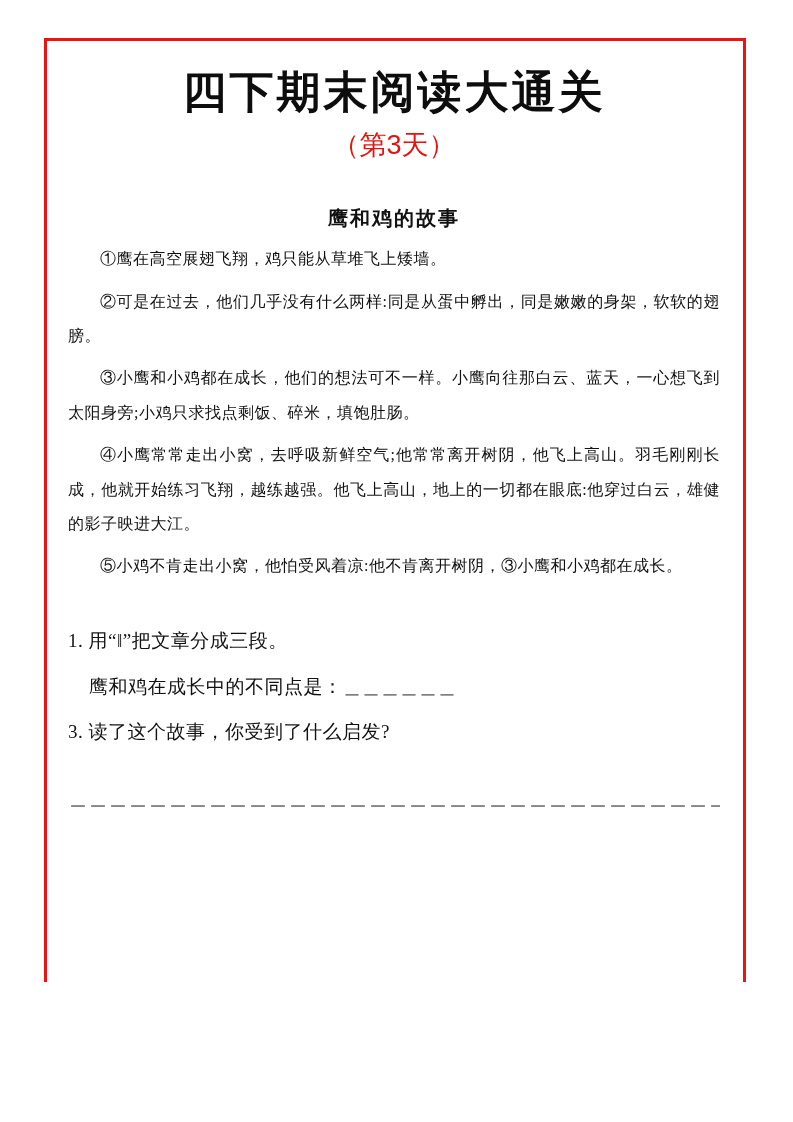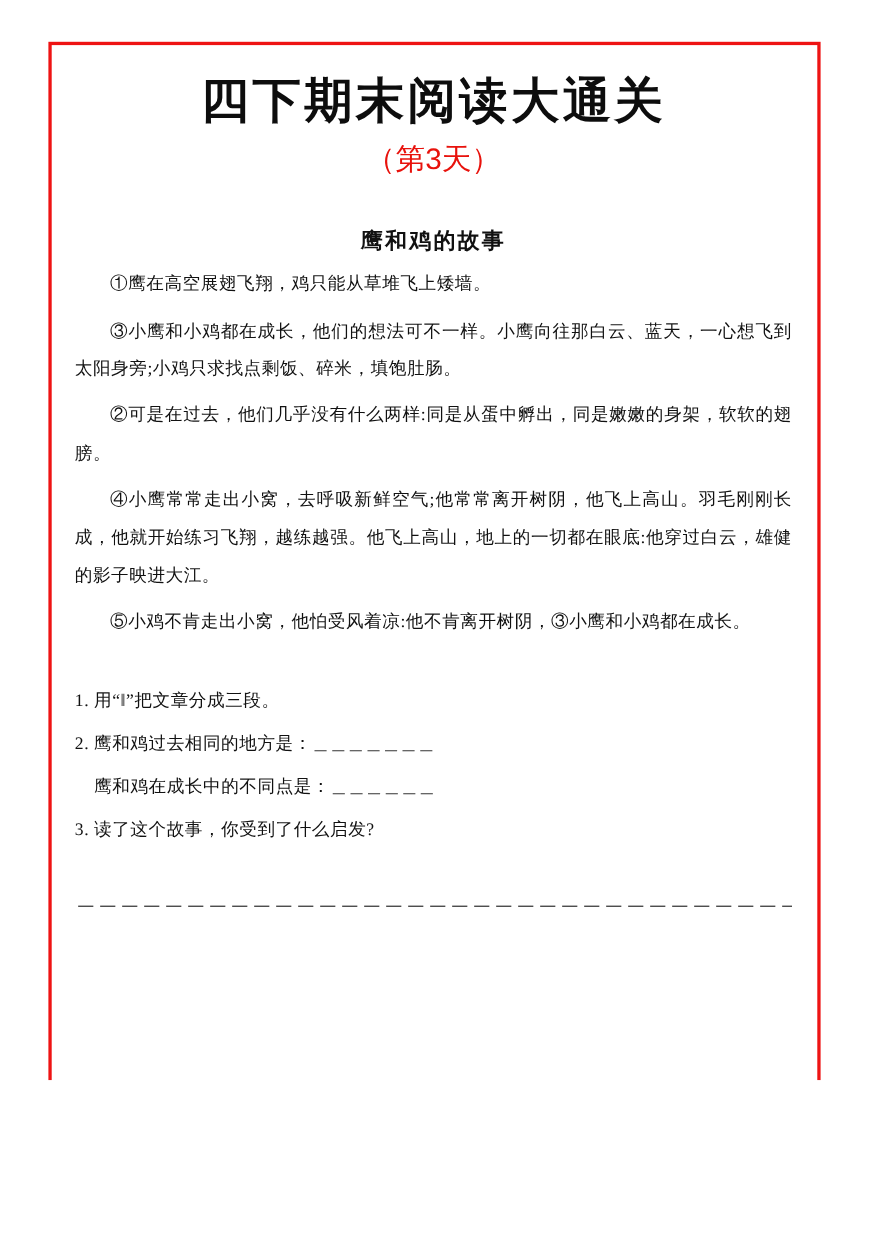--- a/index.html
+++ b/index.html
@@ -63,21 +63,21 @@
     line-height: 2.15;
     text-indent: 2em;
     text-align: justify;
     margin: 0 0 8px 0;
     letter-spacing: 0.5px;
   }
   .questions {
     margin-top: 36px;
   }
   .q-line {
-    font-size: 16px;
+    font-size: 19px;
     line-height: 2.2;
     margin: 0 0 4px 0;
     letter-spacing: 0.5px;
     white-space: nowrap;
   }
   .q-line.indent {
     margin-left: 1.1em;
   }
   .blank {
     letter-spacing: 0;
@@ -98,33 +98,30 @@
   <div class="frame"></div>
 
   <div class="content">
 
     <h1 class="doc-title">四下期末阅读大通关</h1>
     <div class="doc-subtitle">（第3天）</div>
 
     <div class="story-title">鹰和鸡的故事</div>
 
     <p class="para">①鹰在高空展翅飞翔，鸡只能从草堆飞上矮墙。</p>
+    <p class="para">②可是在过去，他们几乎没有什么两样:同是从蛋中孵出，同是嫩嫩的身架，软软的翅膀。</p>
     <p class="para">③小鹰和小鸡都在成长，他们的想法可不一样。小鹰向往那白云、蓝天，一心想飞到太阳身旁;小鸡只求找点剩饭、碎米，填饱肚肠。</p>
-    <p class="para">②可是在过去，他们几乎没有什么两样:同是从蛋中孵出，同是嫩嫩的身架，软软的翅膀。</p>
     <p class="para">④小鹰常常走出小窝，去呼吸新鲜空气;他常常离开树阴，他飞上高山。羽毛刚刚长成，他就开始练习飞翔，越练越强。他飞上高山，地上的一切都在眼底:他穿过白云，雄健的影子映进大江。</p>
     <p class="para">⑤小鸡不肯走出小窝，他怕受风着凉:他不肯离开树阴，③小鹰和小鸡都在成长。</p>
 
     <div class="questions">
       <div class="q-line">
         <span>1. 用“‖”把文章分成三段。</span>
       </div>
 
-      <div class="q-line">
-        <span>2. 鹰和鸡过去相同的地方是：</span><span class="blank">＿＿＿＿＿＿＿</span>
-      </div>
 
       <div class="q-line indent">
         <span>鹰和鸡在成长中的不同点是：</span><span class="blank">＿＿＿＿＿＿</span>
       </div>
 
       <div class="q-line">
         <span>3. 读了这个故事，你受到了什么启发?</span>
       </div>
 
       <div class="answer-line blank">＿＿＿＿＿＿＿＿＿＿＿＿＿＿＿＿＿＿＿＿＿＿＿＿＿＿＿＿＿＿＿＿＿</div>

